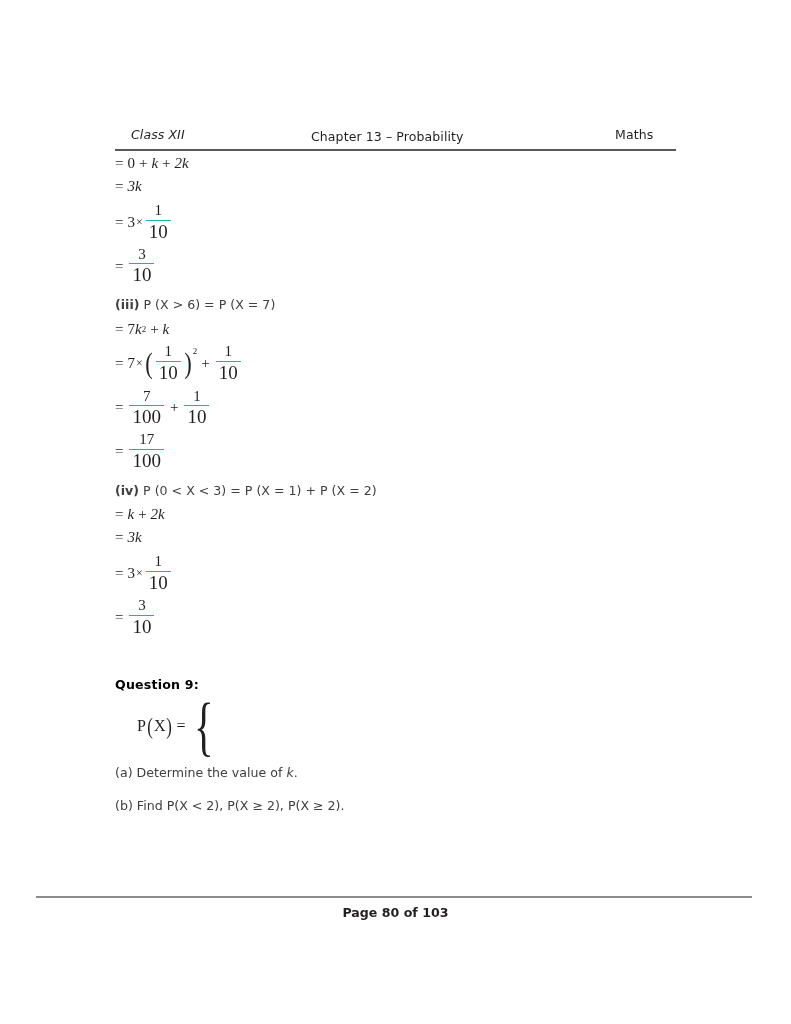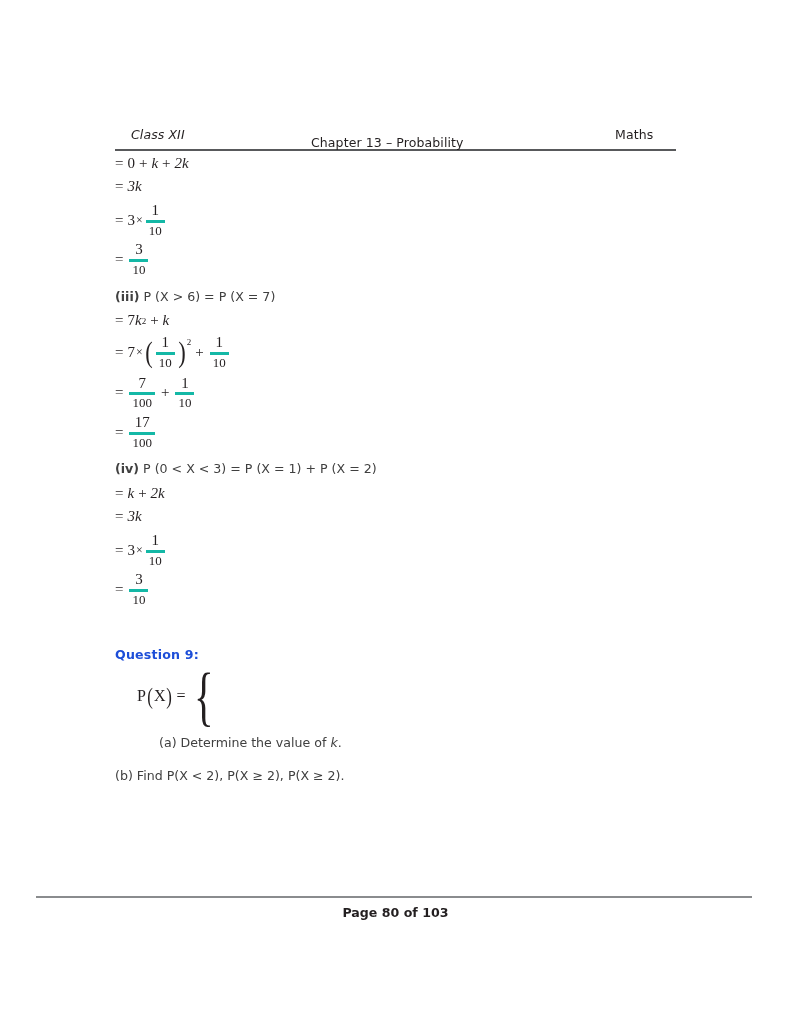--- a/index.html
+++ b/index.html
@@ -29,21 +29,21 @@
     width: 561px;
     height: 22px;
     border-bottom: 2px solid #58595b;
     display: flex;
     align-items: flex-start;
     font-size: 12.5px;
     color: #231f20;
     letter-spacing: 0.1px;
   }
   .header .h-left  { position: absolute; left: 16px;  top: 0; font-style: italic; }
-  .header .h-mid   { position: absolute; left: 196px; top: 8px; }
+  .header .h-mid   { position: absolute; left: 196px; top: 2px; }
   .header .h-right { position: absolute; left: 500px; top: 0; }
 
   
   .content {
     position: absolute;
     left: 115px;
     top: 155px;
     width: 600px;
   }
 
@@ -77,22 +77,22 @@
     vertical-align: middle;
     margin: 0 2px;
     line-height: 1.05;
   }
   .frac .num {
     padding: 0 3px 1px 3px;
     font-size: 15px;
   }
   .frac .den {
     padding: 1px 3px 0 3px;
-    border-top: 3px solid #14b8a6;
-    font-size: 13px;
+    border-top: 1px solid #14b8a6;
+    font-size: 19px;
   }
   sup.expn {
     font-size: 9px;
     vertical-align: super;
   }
 
   
   .paren {
     display: inline-flex;
     align-items: center;
@@ -103,21 +103,21 @@
     font-size: 30px;
     line-height: 0.75;
     transform: scaleX(0.75);
     font-family: "Liberation Serif", serif;
   }
 
   .qhead {
     font-family: "DejaVu Sans", sans-serif;
     font-size: 12.6px;
     font-weight: bold;
-    color: #1d4ed8;
+    color: #000000;
     letter-spacing: 0.2px;
   }
 
   
   .piece-wrap {
     display: flex;
     align-items: center;
     font-family: "Liberation Serif", serif;
     font-size: 15px;
   }
@@ -338,21 +338,21 @@
       <span class="pfunc">
         <span>P</span>
         <span class="pbig">(</span>
         <span>X</span>
         <span class="pbig">)</span>
         <span style="margin-left:3px;">=</span>
       </span>
       <span class="brace">{</span>
     </div>
 
-    <div class="txt" style="margin-top:16px;margin-left:44px;">
+    <div class="txt" style="margin-top:16px;">
       <span>(a) Determine the value of</span>
       <i>k</i><span>.</span>
     </div>
     <div class="txt" style="margin-top:14px;">(b) Find P(X &lt; 2), P(X ≥ 2), P(X ≥ 2).</div>
 
   </div>
 
   <div class="footer-rule"></div>
   <div class="footer-text">Page 80 of 103</div>
 

